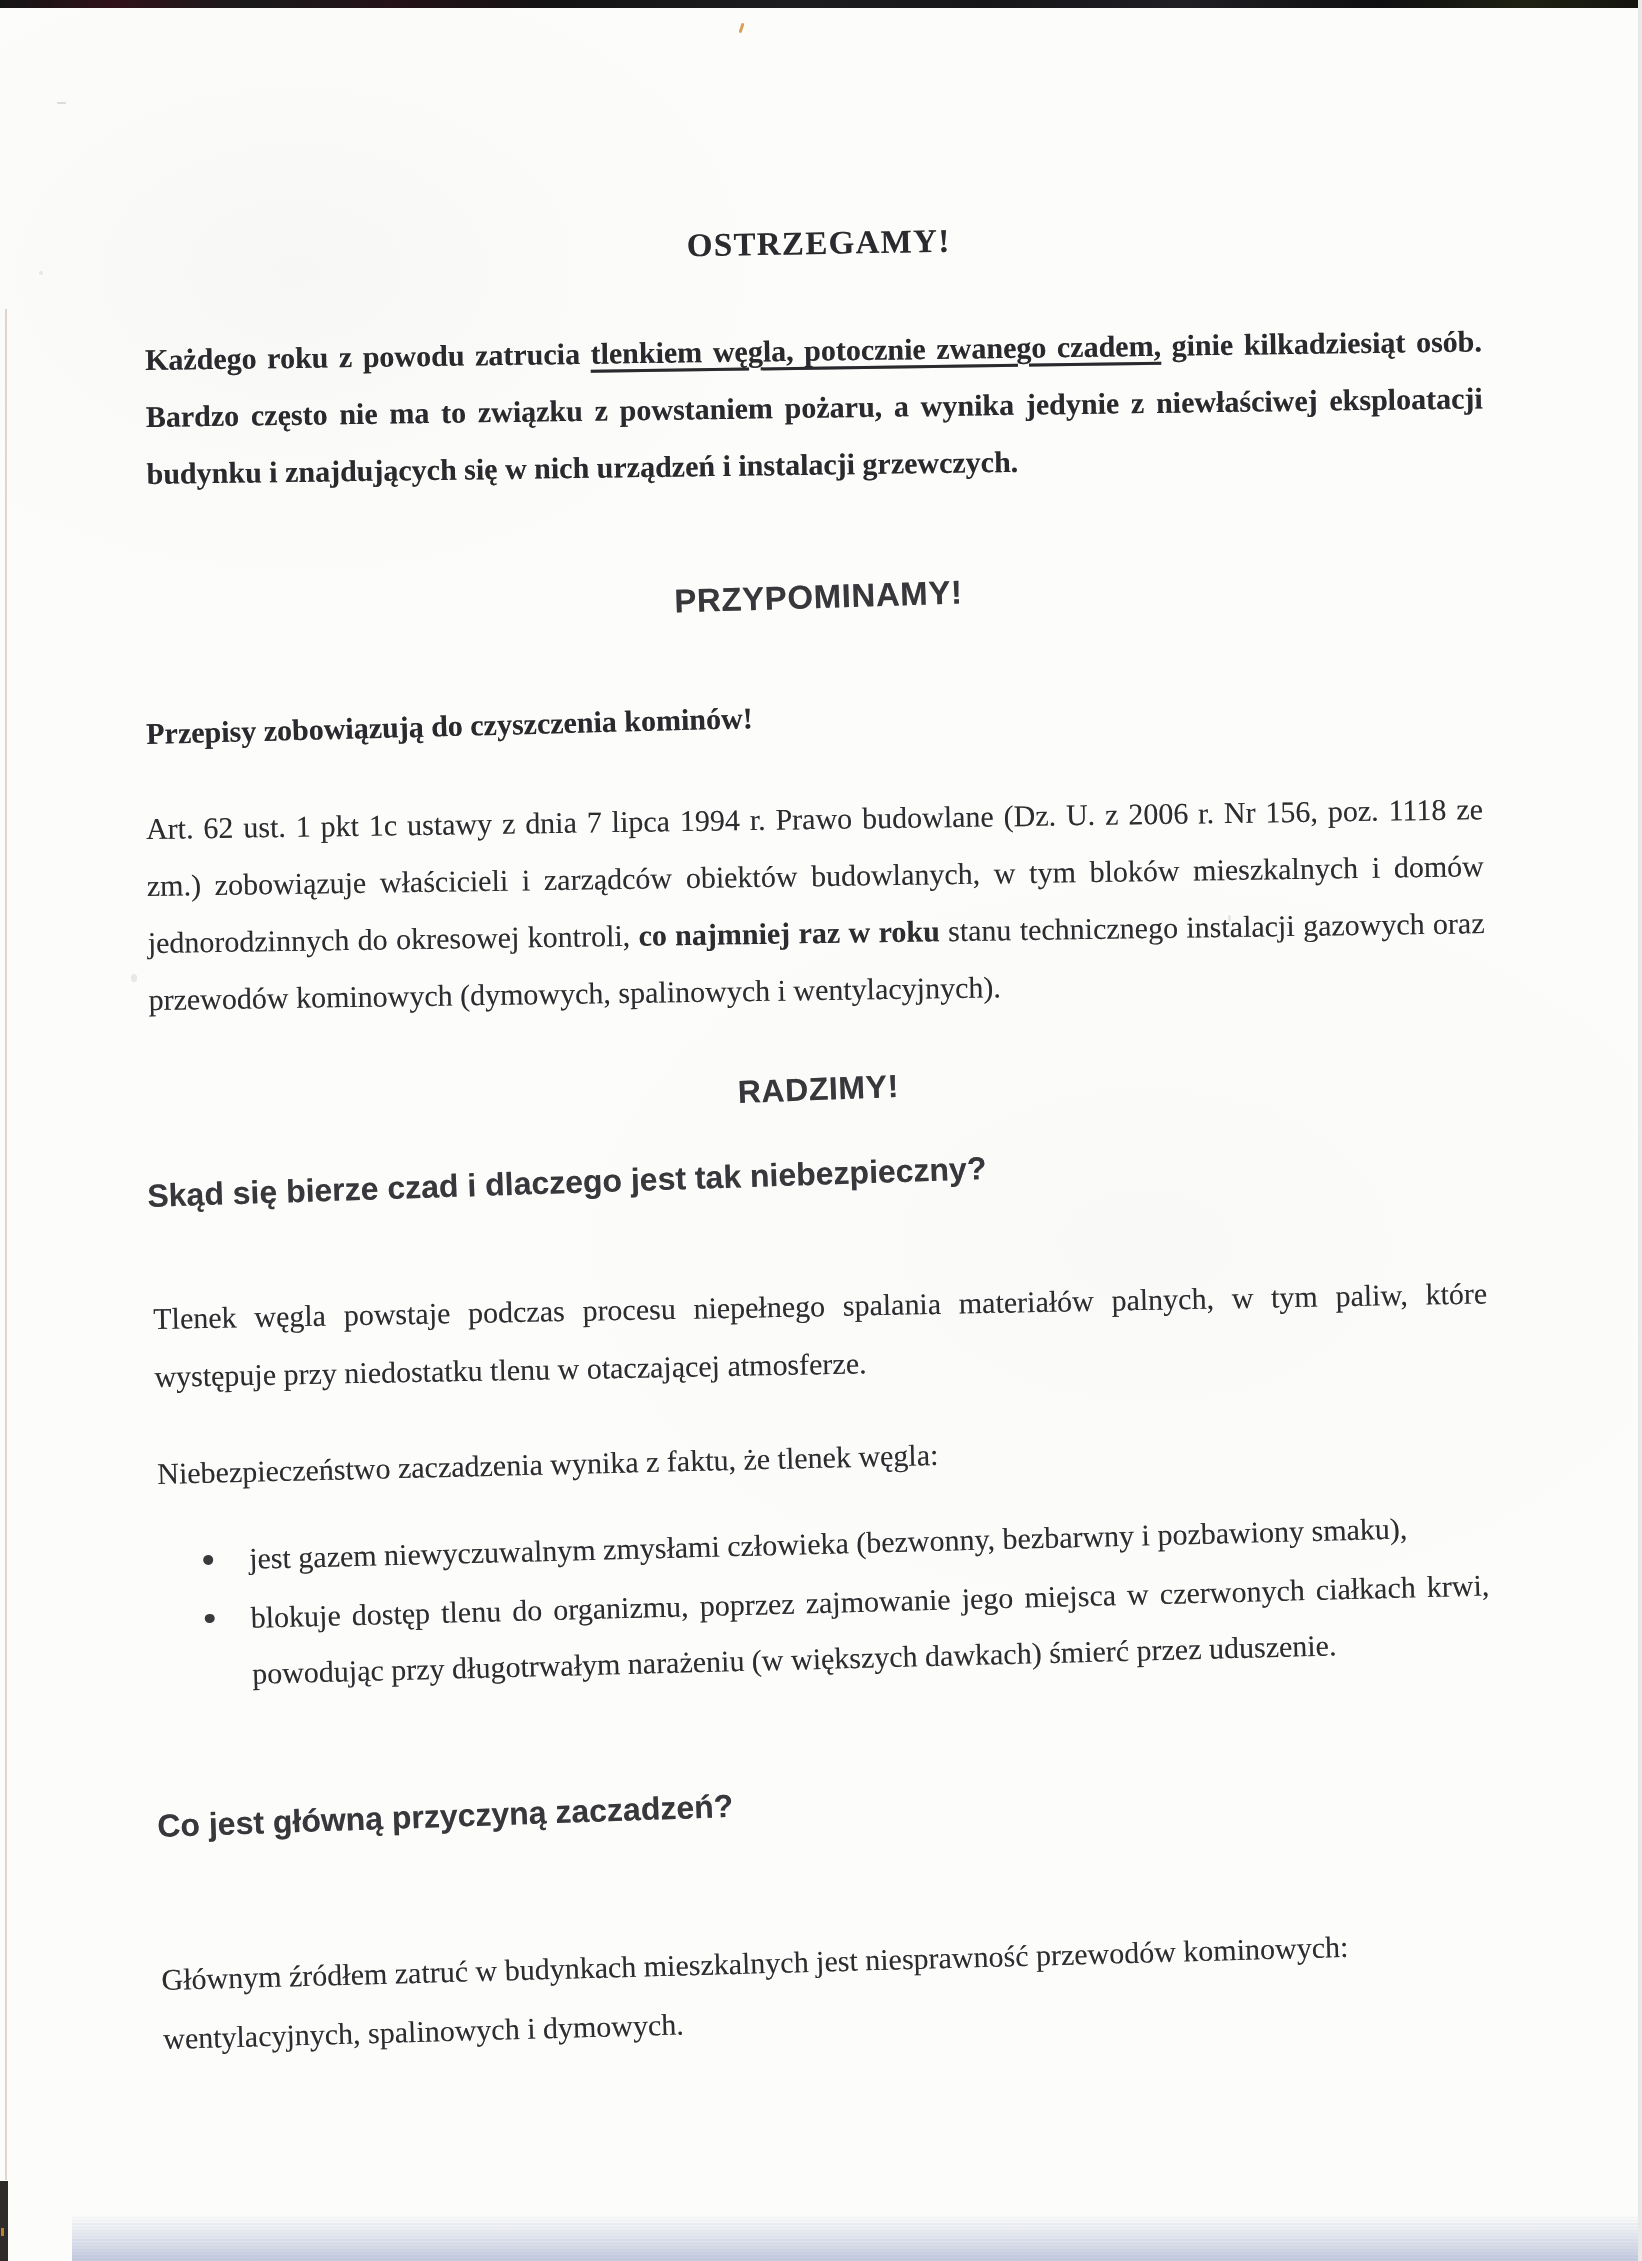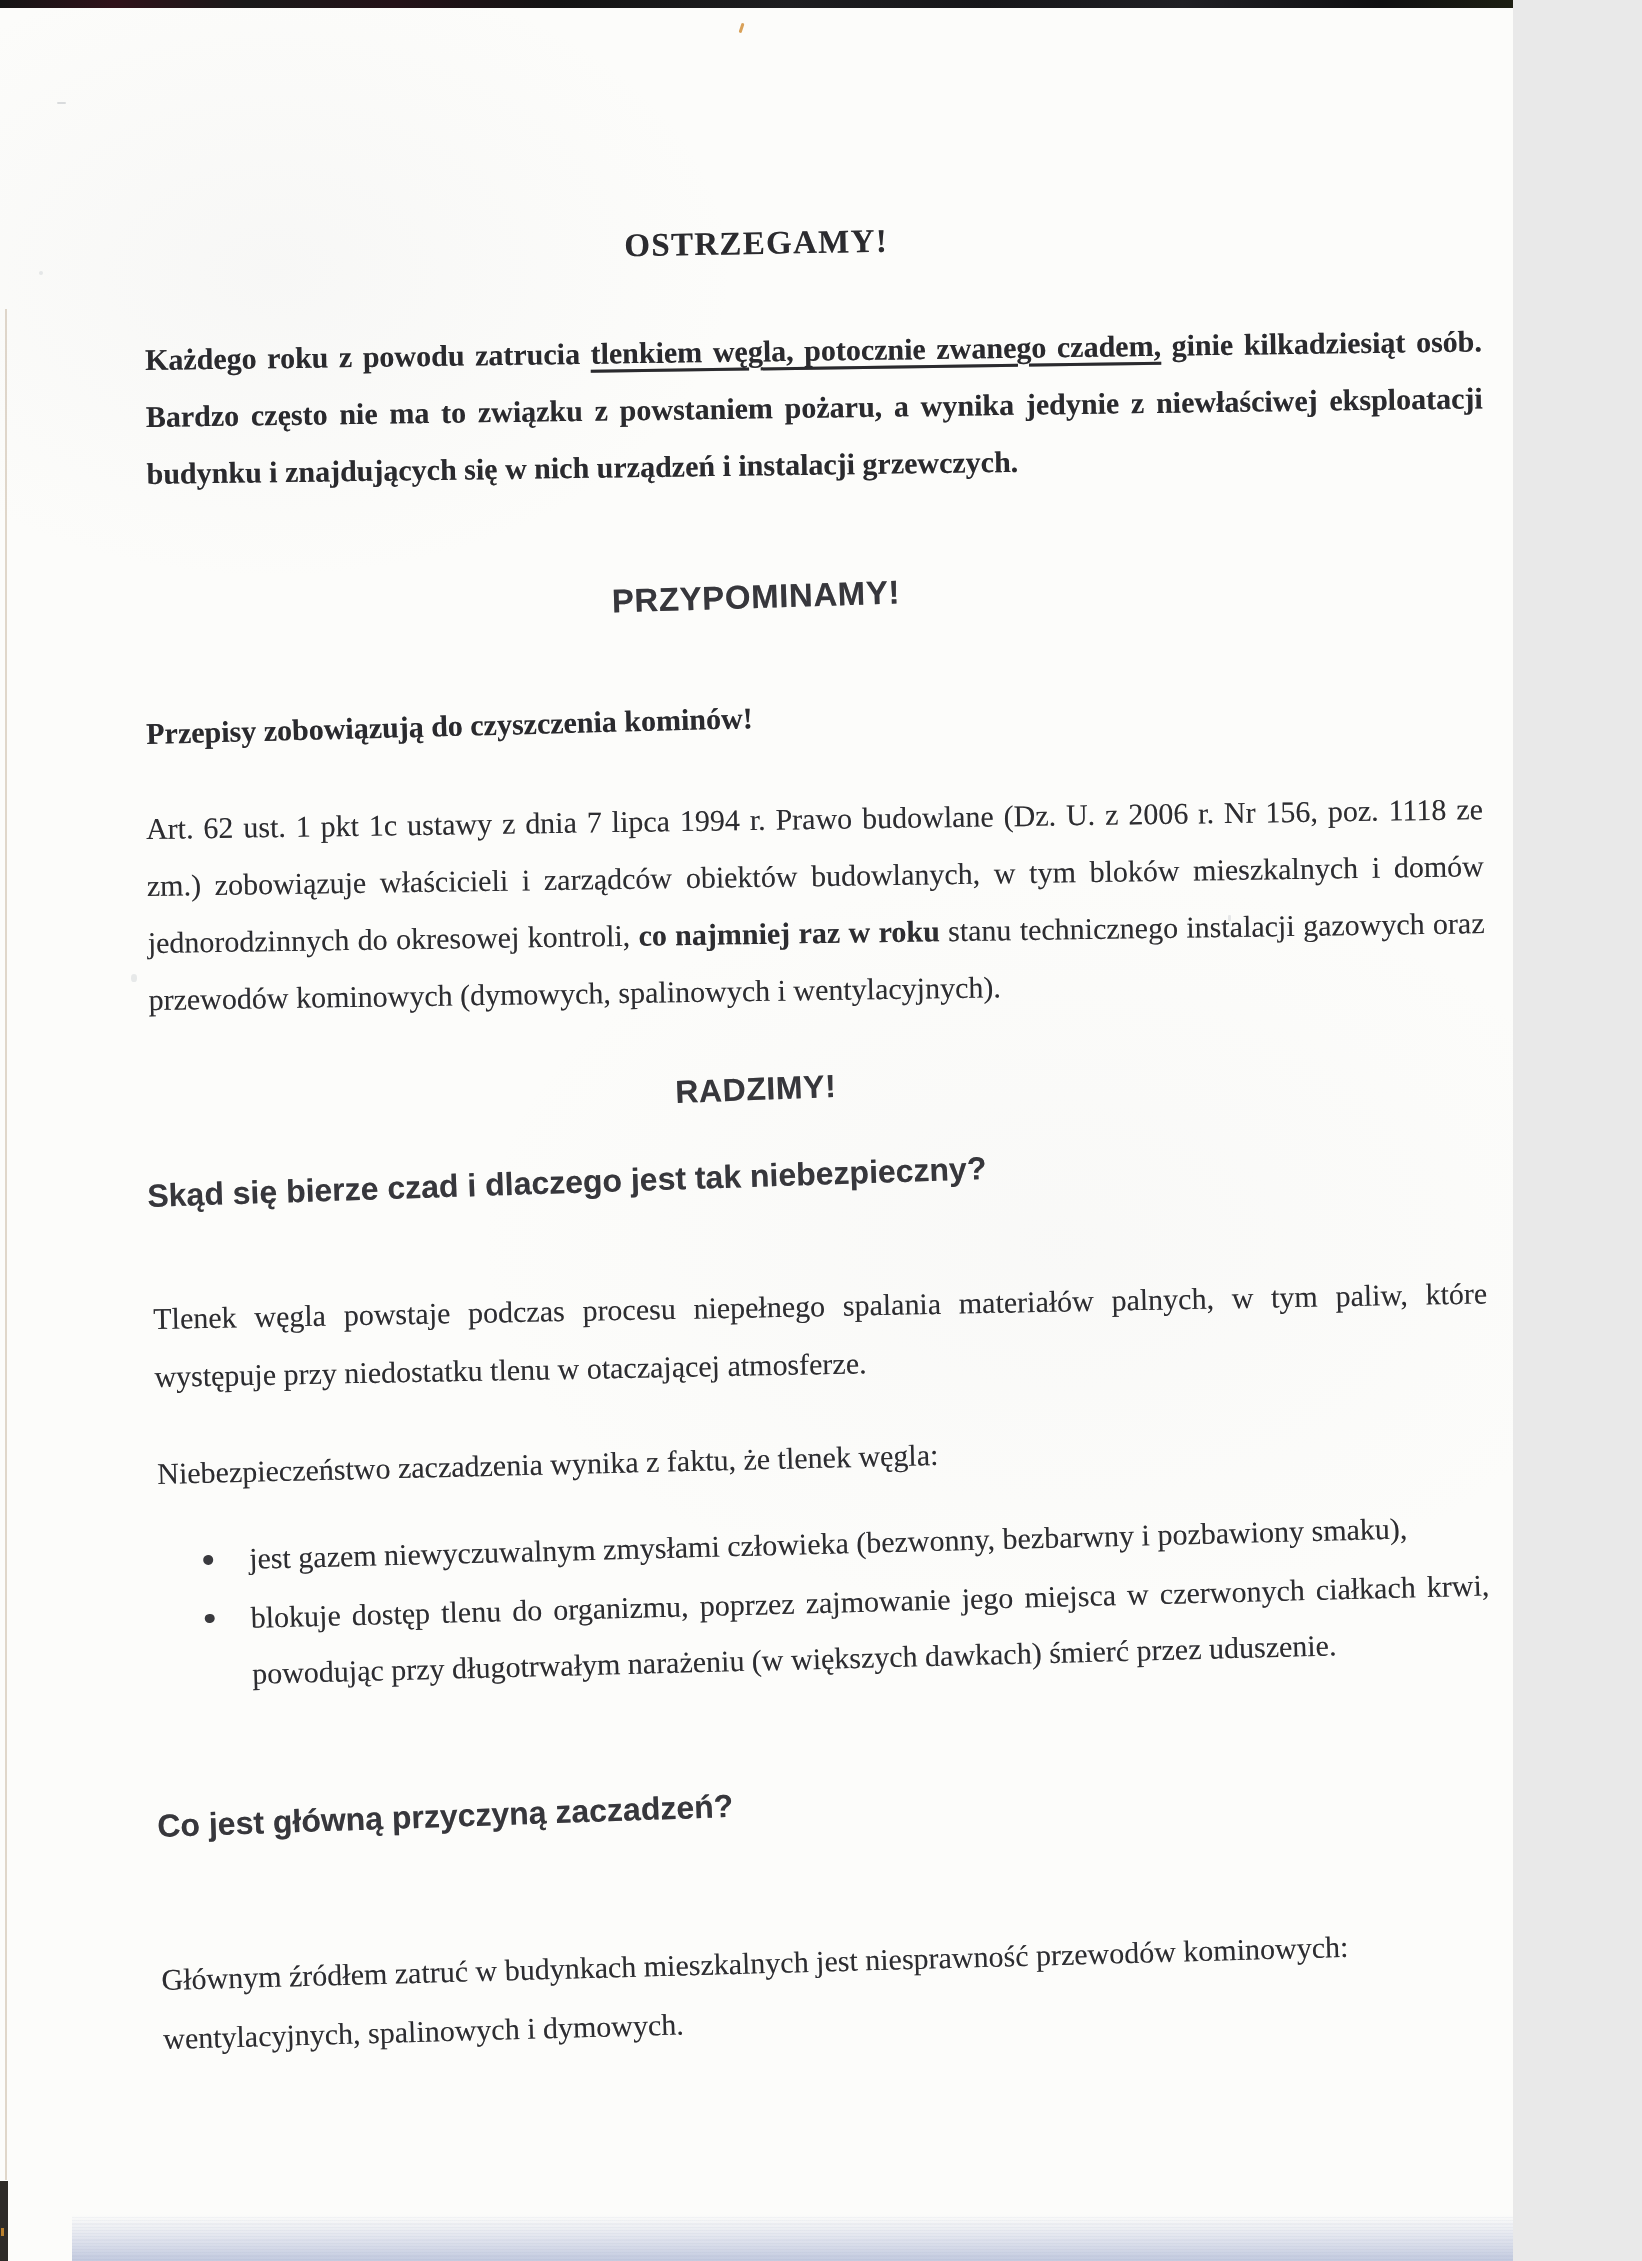--- a/index.html
+++ b/index.html
@@ -1,18 +1,18 @@
 <!DOCTYPE html>
 <html lang="pl" style="font-size:10.3px"><head>
 <meta charset="utf-8">
 <style>
   html,body{margin:0;padding:0;}
   body{width:1643px;height:2261px;overflow:hidden;background:#e9e9e9;}
   .page{
-    position:relative;width:1513px;height:2261px;overflow:hidden;
+    position:relative;width:1638px;height:2261px;overflow:hidden;
     background:
       radial-gradient(773px 515px at 18% 12%, rgba(205,205,210,.10), rgba(0,0,0,0) 60%),
       radial-gradient(902px 580px at 70% 55%, rgba(210,210,215,.08), rgba(0,0,0,0) 65%),
       #fcfcfa;
     font-family:"Liberation Serif","DejaVu Serif",serif;
     color:#2d2d31;
   }
   
   .edge-top{position:absolute;top:0;left:0;width:1643px;height:8.4px;
     background:linear-gradient(90deg,#151515 0%,#30121a 7%,#1a1a1a 15%,#241218 24%,#141414 34%,#1e1e20 48%,#17171a 60%,#202024 72%,#101012 84%,#1f2113 93%,#15150f 100%);}

